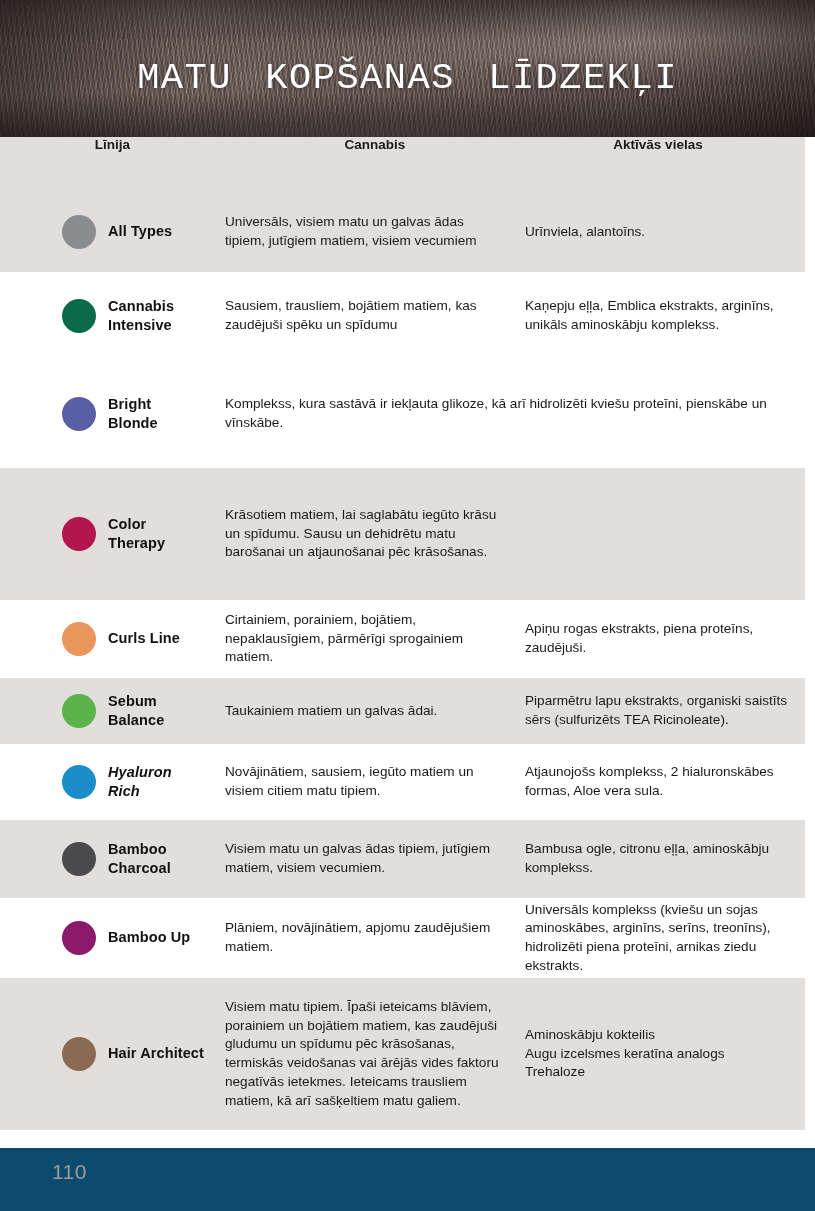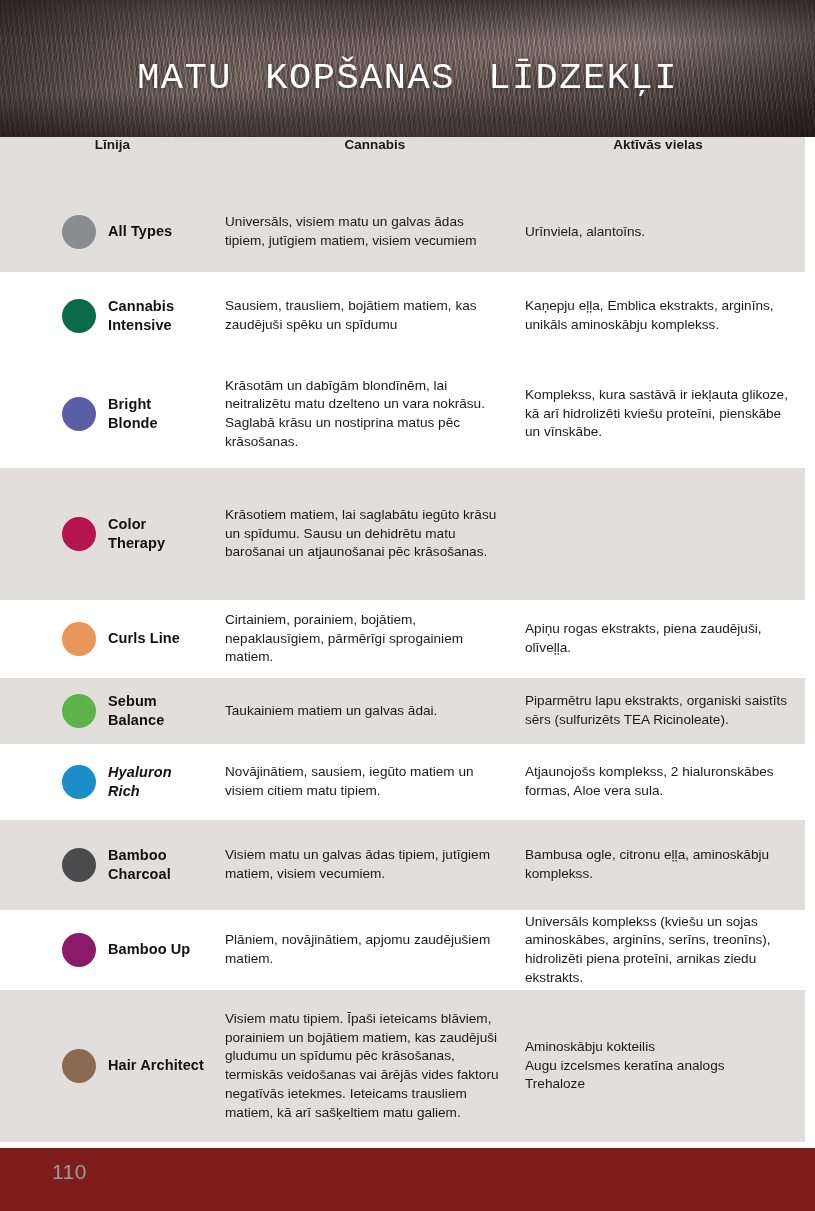--- a/index.html
+++ b/index.html
@@ -163,21 +163,21 @@
     white-space: pre-line;
   }
 
   
   .footer {
     position: absolute;
     left: 0;
     bottom: 0;
     width: 815px;
     height: 63px;
-    background: #7f1d1d;
+    background: #0c4a6e;
   }
   .page-number {
     position: absolute;
     left: 52px;
     top: 12px;
     font-size: 21px;
     color: #9a9a9a;
     letter-spacing: 0.5px;
   }
 </style>
@@ -225,23 +225,20 @@
           <div class="c-act">
             <div class="cell-text">Kaņepju eļļa, Emblica ekstrakts, arginīns, unikāls aminoskābju komplekss.</div>
           </div>
         </div>
         <div class="row" style="height: 108px;">
           <div class="c-line">
             <span class="dot" style="background: rgb(90, 95, 165);"></span>
             <span class="line-name" style="white-space: pre-line;">Bright
 Blonde</span>
           </div>
-          <div class="c-rec">
-            <div class="cell-text">Krāsotām un dabīgām blondīnēm, lai neitralizētu matu dzelteno un vara nokrāsu. Saglabā krāsu un nostiprina matus pēc krāsošanas.</div>
-          </div>
           <div class="c-act">
             <div class="cell-text">Komplekss, kura sastāvā ir iekļauta glikoze, kā arī hidrolizēti kviešu proteīni, pienskābe un vīnskābe.</div>
           </div>
         </div>
         <div class="row shaded" style="height: 132px;">
           <div class="c-line">
             <span class="dot" style="background: rgb(181, 21, 79);"></span>
             <span class="line-name" style="white-space: pre-line;">Color
 Therapy</span>
           </div>
@@ -251,21 +248,21 @@
         </div>
         <div class="row" style="height: 78px;">
           <div class="c-line">
             <span class="dot" style="background: rgb(232, 150, 90);"></span>
             <span class="line-name" style="white-space: pre-line;">Curls Line</span>
           </div>
           <div class="c-rec">
             <div class="cell-text">Cirtainiem, porainiem, bojātiem, nepaklausīgiem, pārmērīgi sprogainiem matiem.</div>
           </div>
           <div class="c-act">
-            <div class="cell-text">Apiņu rogas ekstrakts, piena zaudējuši, olīveļļa.</div>
+            <div class="cell-text">Apiņu rogas ekstrakts, piena proteīns, zaudējuši.</div>
           </div>
         </div>
         <div class="row shaded" style="height: 66px;">
           <div class="c-line">
             <span class="dot" style="background: rgb(92, 179, 74);"></span>
             <span class="line-name" style="white-space: pre-line;">Sebum
 Balance</span>
           </div>
           <div class="c-rec">
             <div class="cell-text">Taukainiem matiem un galvas ādai.</div>
@@ -280,21 +277,21 @@
             <span class="line-name" style="white-space: pre-line; font-style: italic;">Hyaluron
 Rich</span>
           </div>
           <div class="c-rec">
             <div class="cell-text">Novājinātiem, sausiem, iegūto matiem un visiem citiem matu tipiem.</div>
           </div>
           <div class="c-act">
             <div class="cell-text">Atjaunojošs komplekss, 2 hialuronskābes formas, Aloe vera sula.</div>
           </div>
         </div>
-        <div class="row shaded" style="height: 90px;">
+        <div class="row shaded" style="height: 78px;">
           <div class="c-line">
             <span class="dot" style="background: rgb(75, 75, 77);"></span>
             <span class="line-name" style="white-space: pre-line;">Bamboo
 Charcoal</span>
           </div>
           <div class="c-rec">
             <div class="cell-text">Visiem matu un galvas ādas tipiem, jutīgiem matiem, visiem vecumiem.</div>
           </div>
           <div class="c-act">
             <div class="cell-text">Bambusa ogle, citronu eļļa, aminoskābju komplekss.</div>

